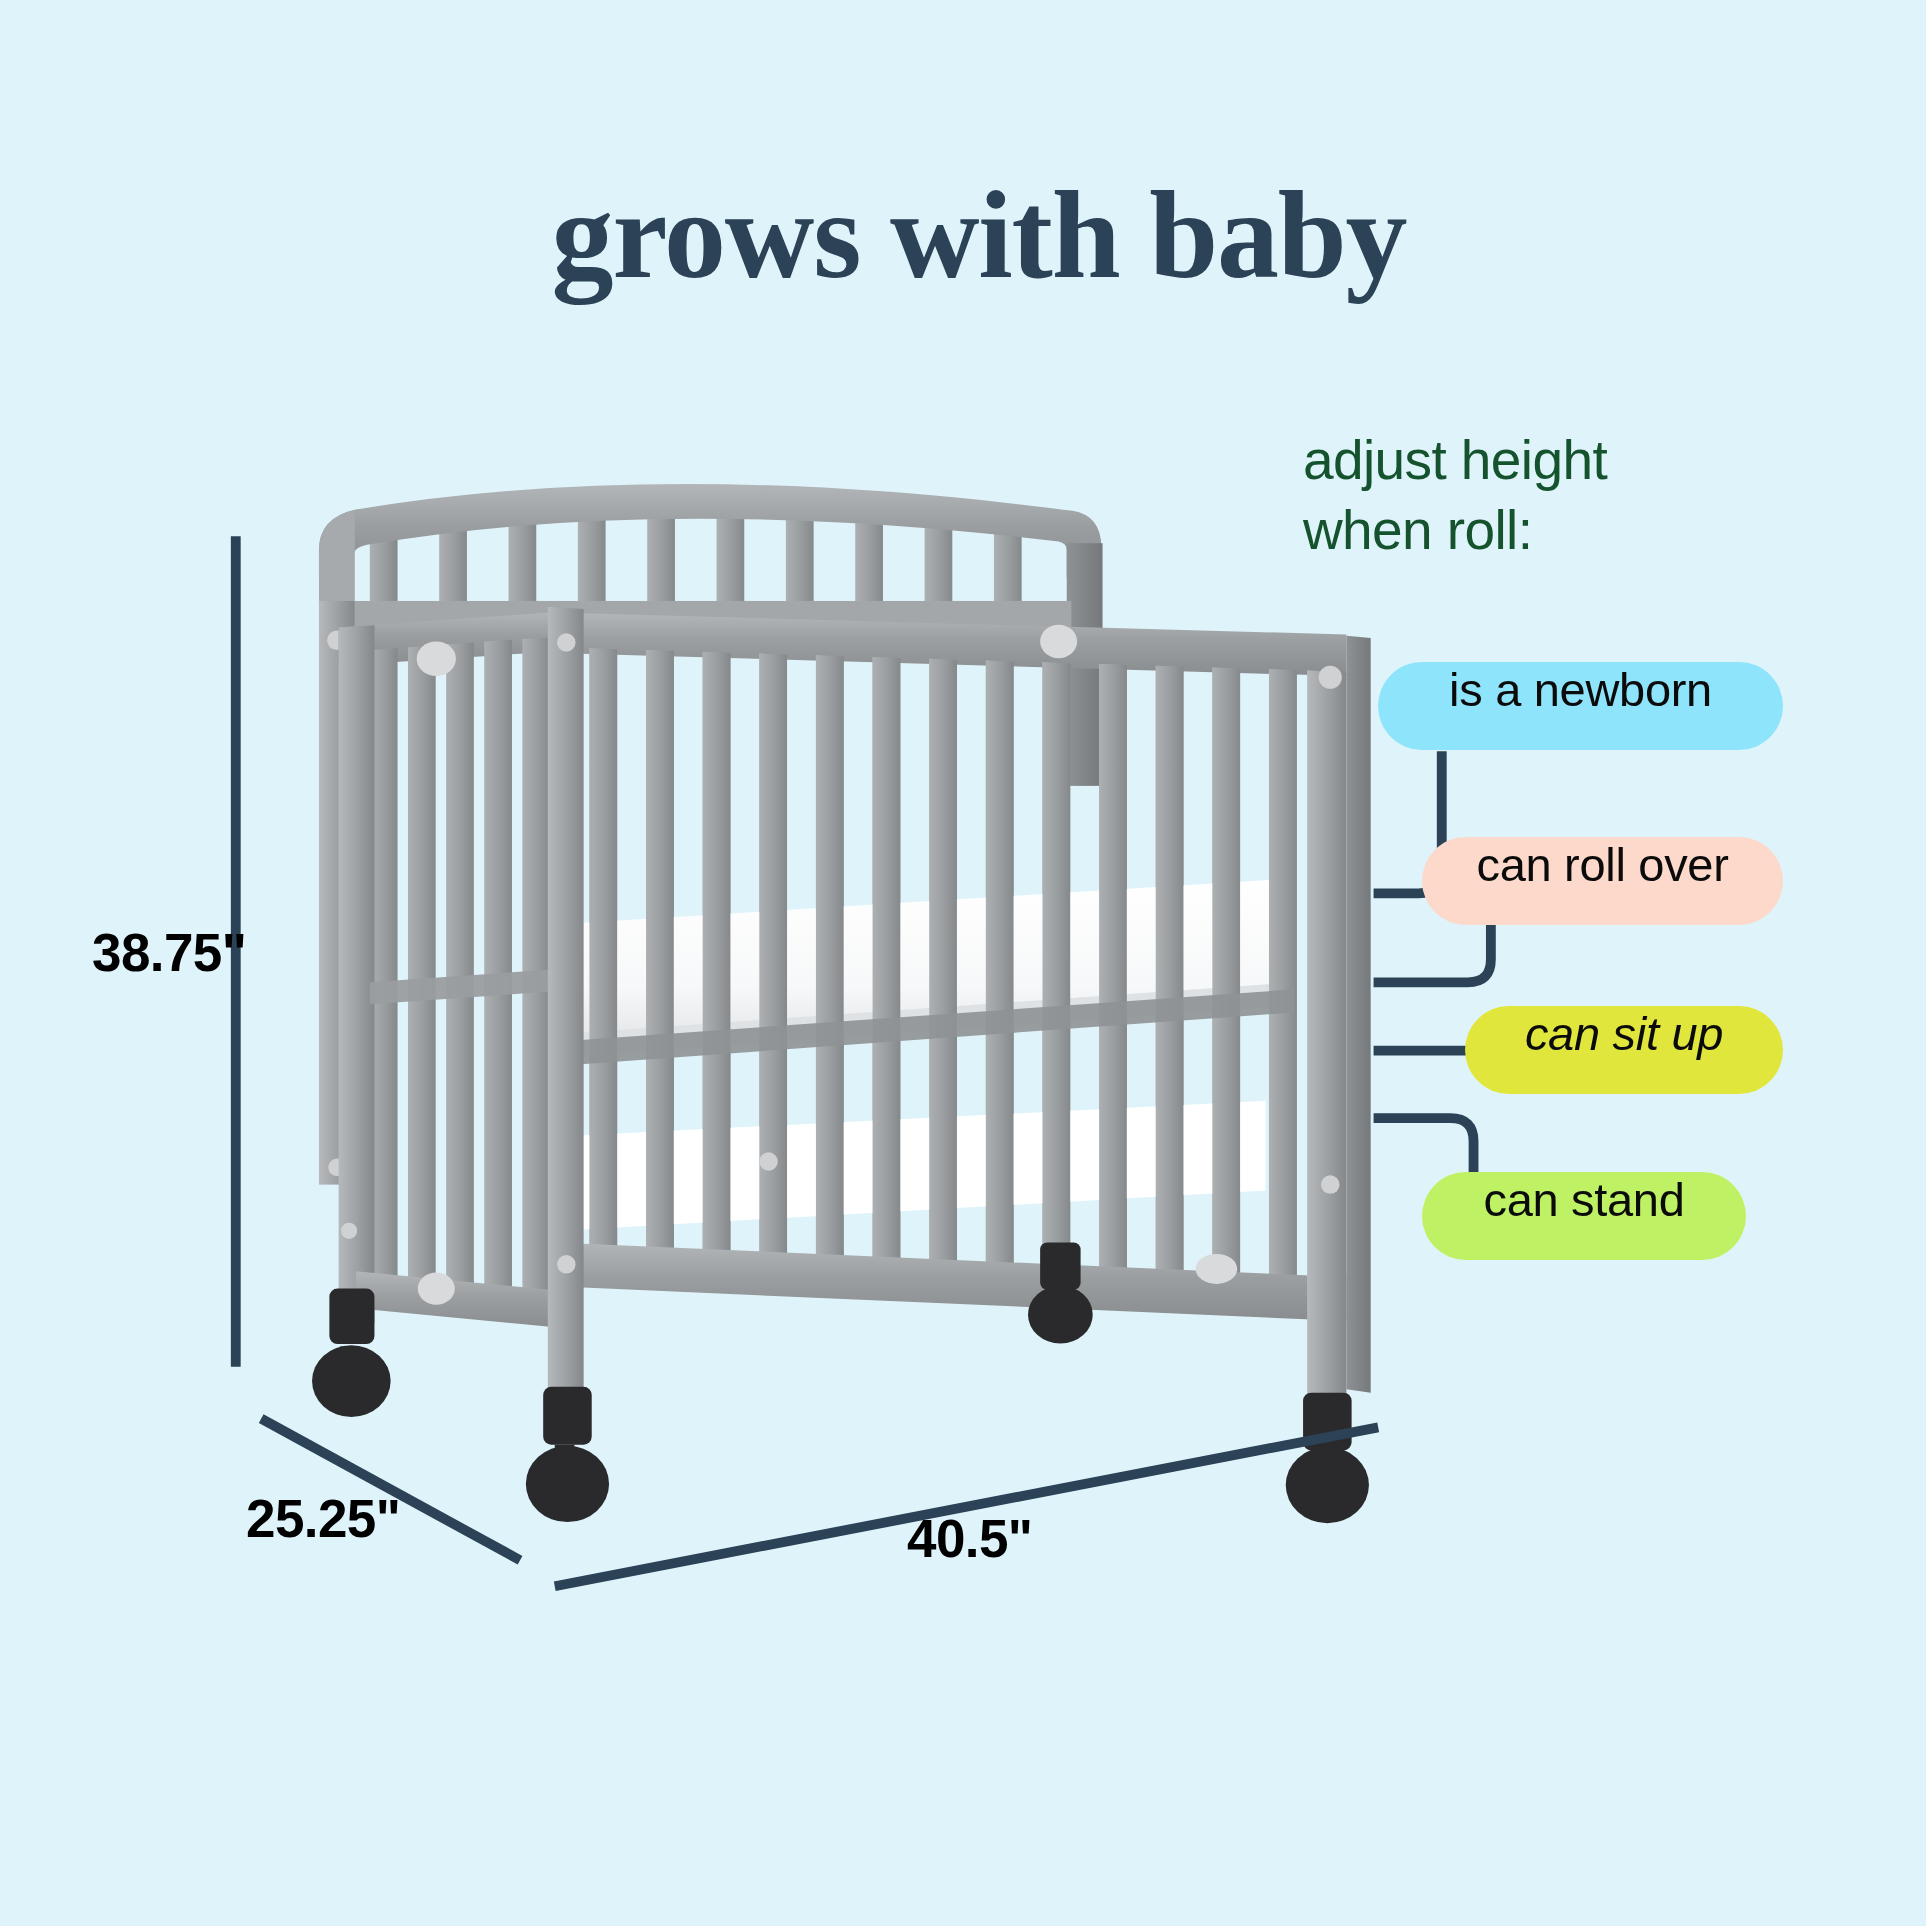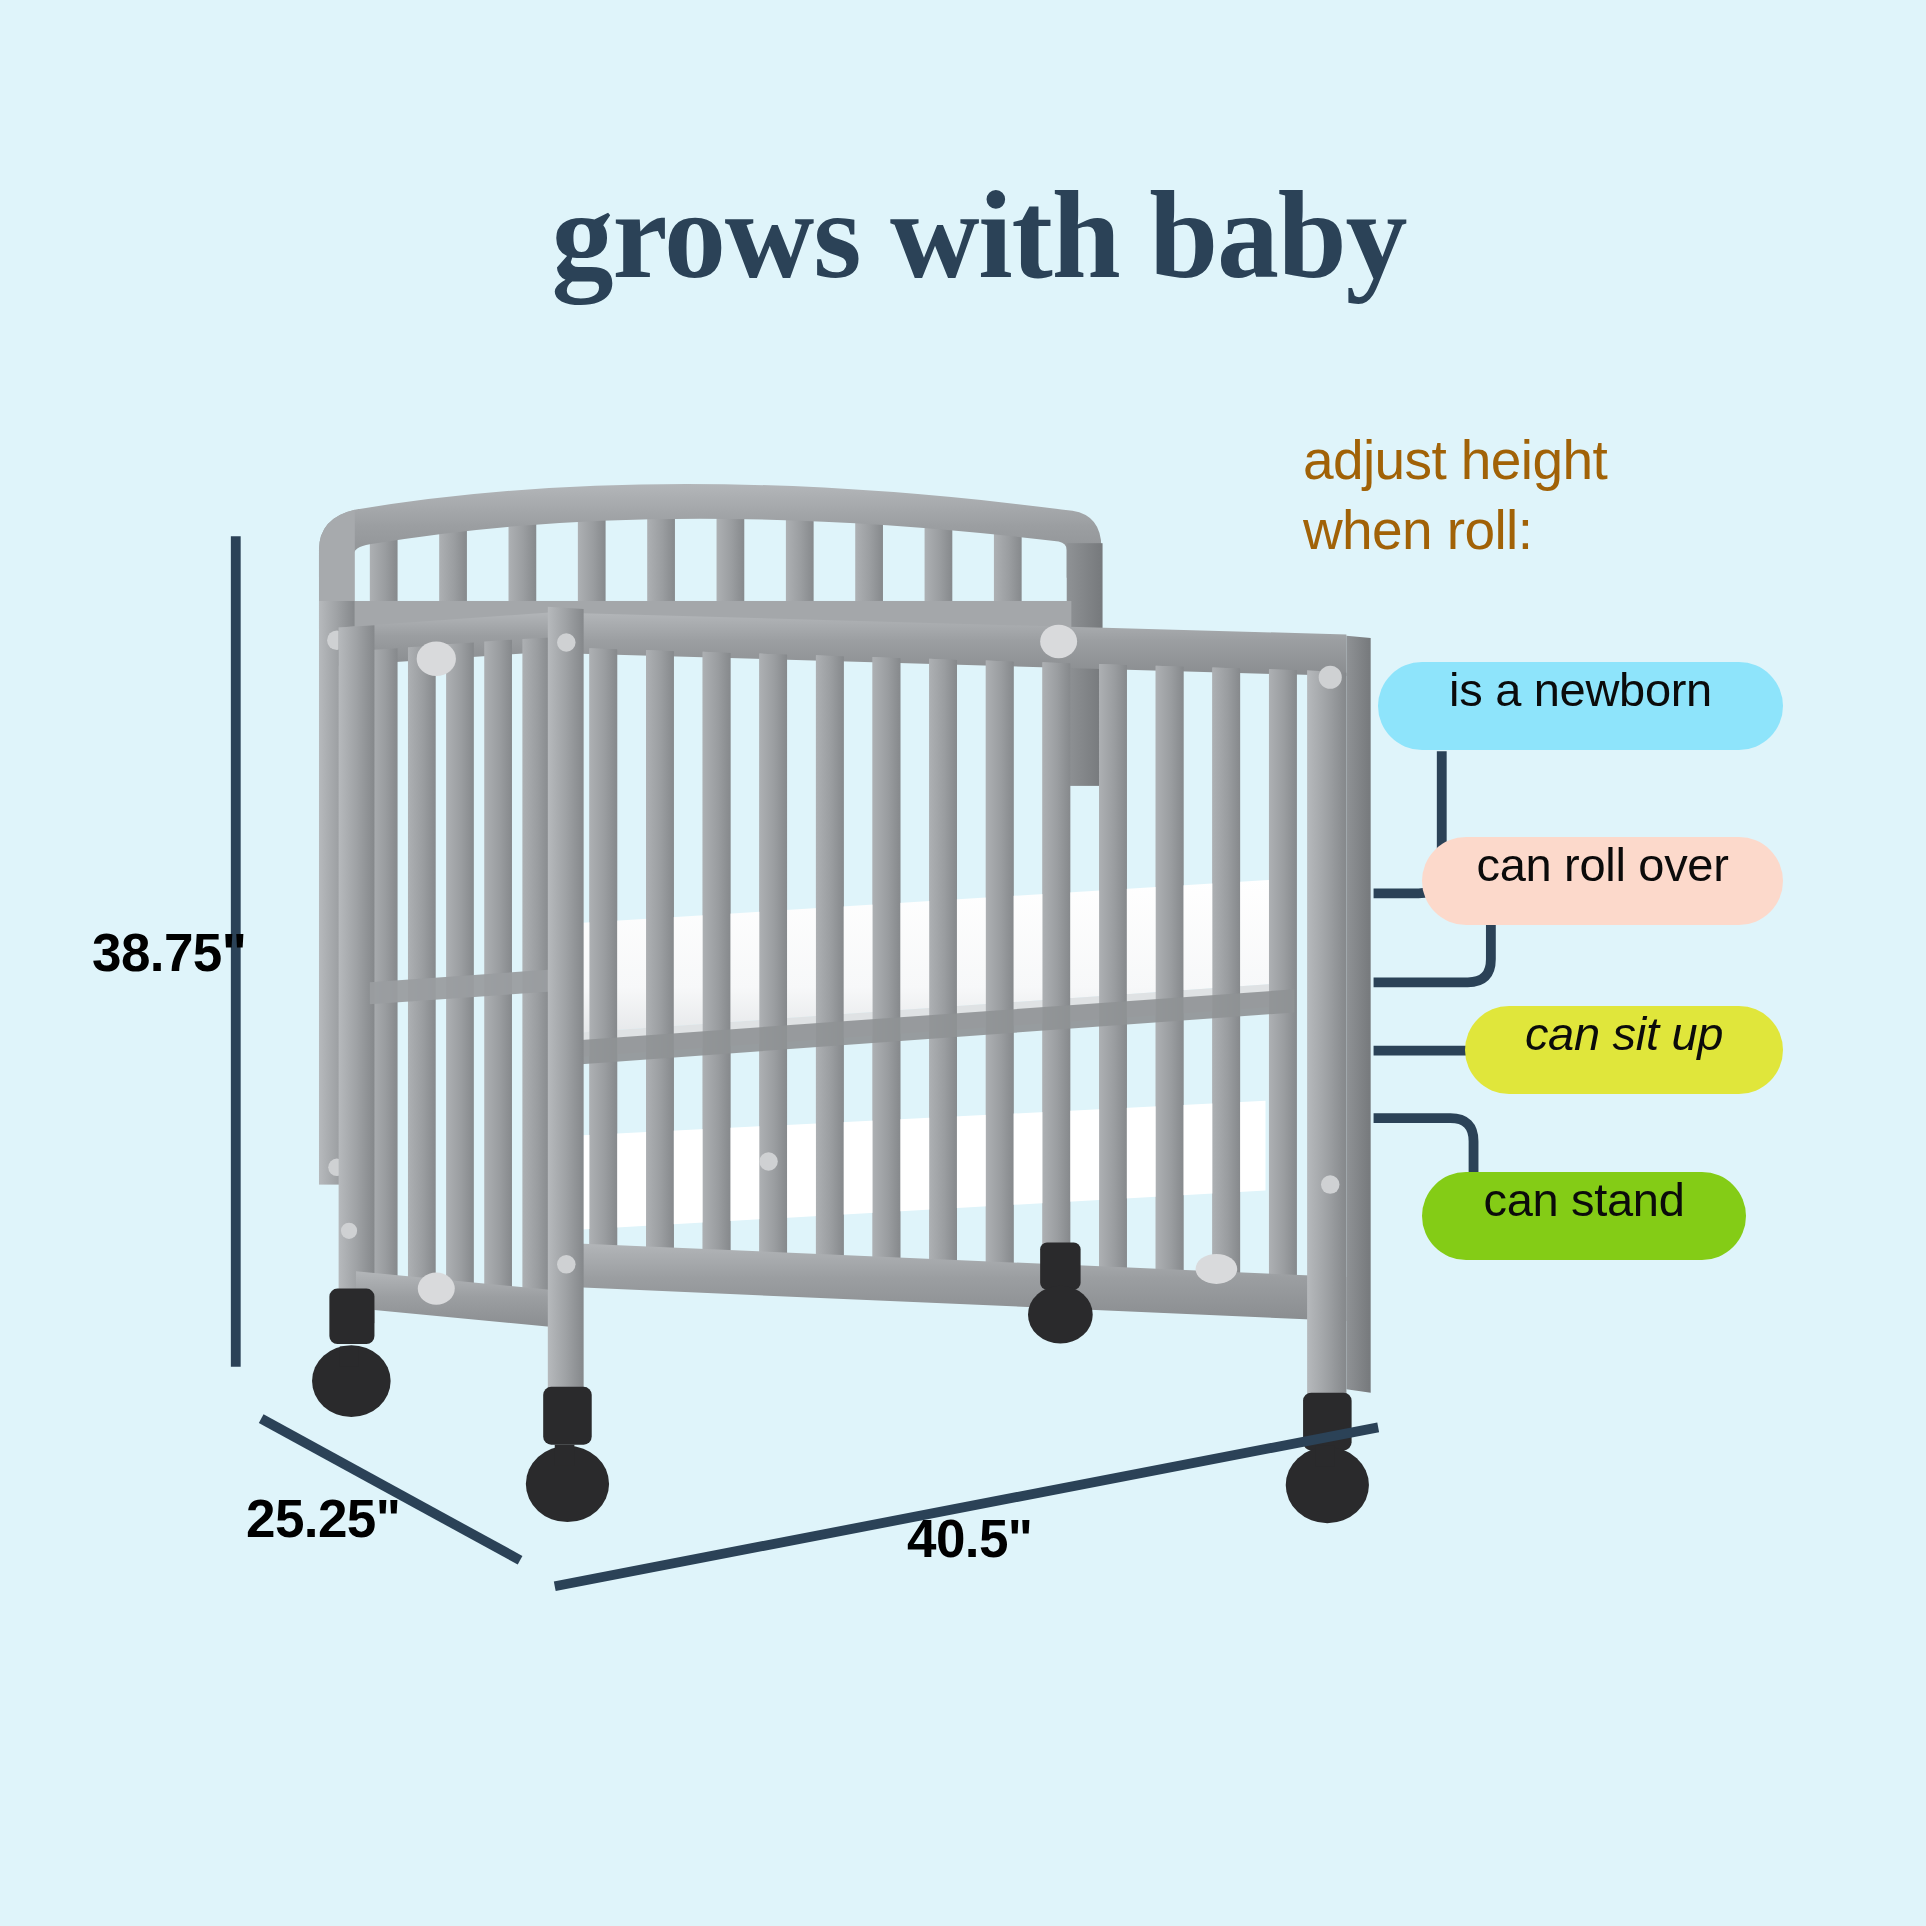--- a/index.html
+++ b/index.html
@@ -24,21 +24,21 @@
     white-space:nowrap;
     padding-left:32px;
   }
 
   
   #adjust-heading{
     position:absolute;left:1303px;top:425px;
     font-size:55px;
     font-weight:300;
     line-height:1.28;
-    color:#a16207;
+    color:#14532d;
     letter-spacing:-0.6px;
   }
 
   
   .pill{
     position:absolute;
     display:flex;align-items:flex-start;justify-content:center;
     border-radius:577px;
     color:#0b0b0b;
     font-size:47px;
@@ -278,18 +278,18 @@
 
   <div class="pill" id="pill-0" style="background: rgb(142, 228, 251);">
     <span>is a newborn</span>
   </div>
   <div class="pill" id="pill-1" style="background: rgb(252, 217, 203);">
     <span>can roll over</span>
   </div>
   <div class="pill" id="pill-2" style="background: rgb(224, 230, 59); font-style: italic;">
     <span>can sit up</span>
   </div>
-  <div class="pill" id="pill-3" style="background: #84cc16;">
+  <div class="pill" id="pill-3" style="background: #bef264;">
     <span>can stand</span>
   </div>
 
 </div>
 
 
 </body></html>

